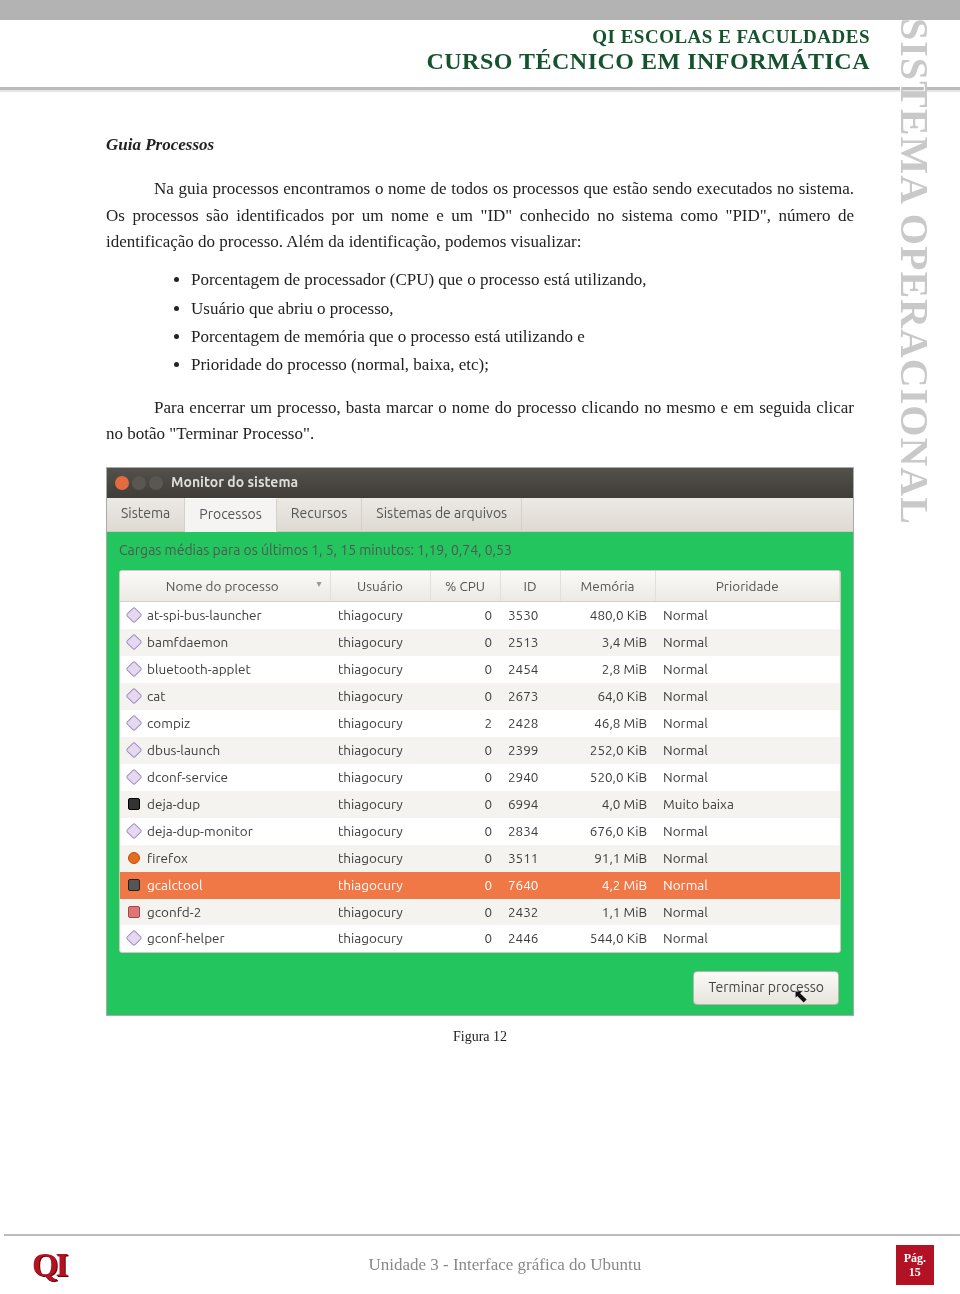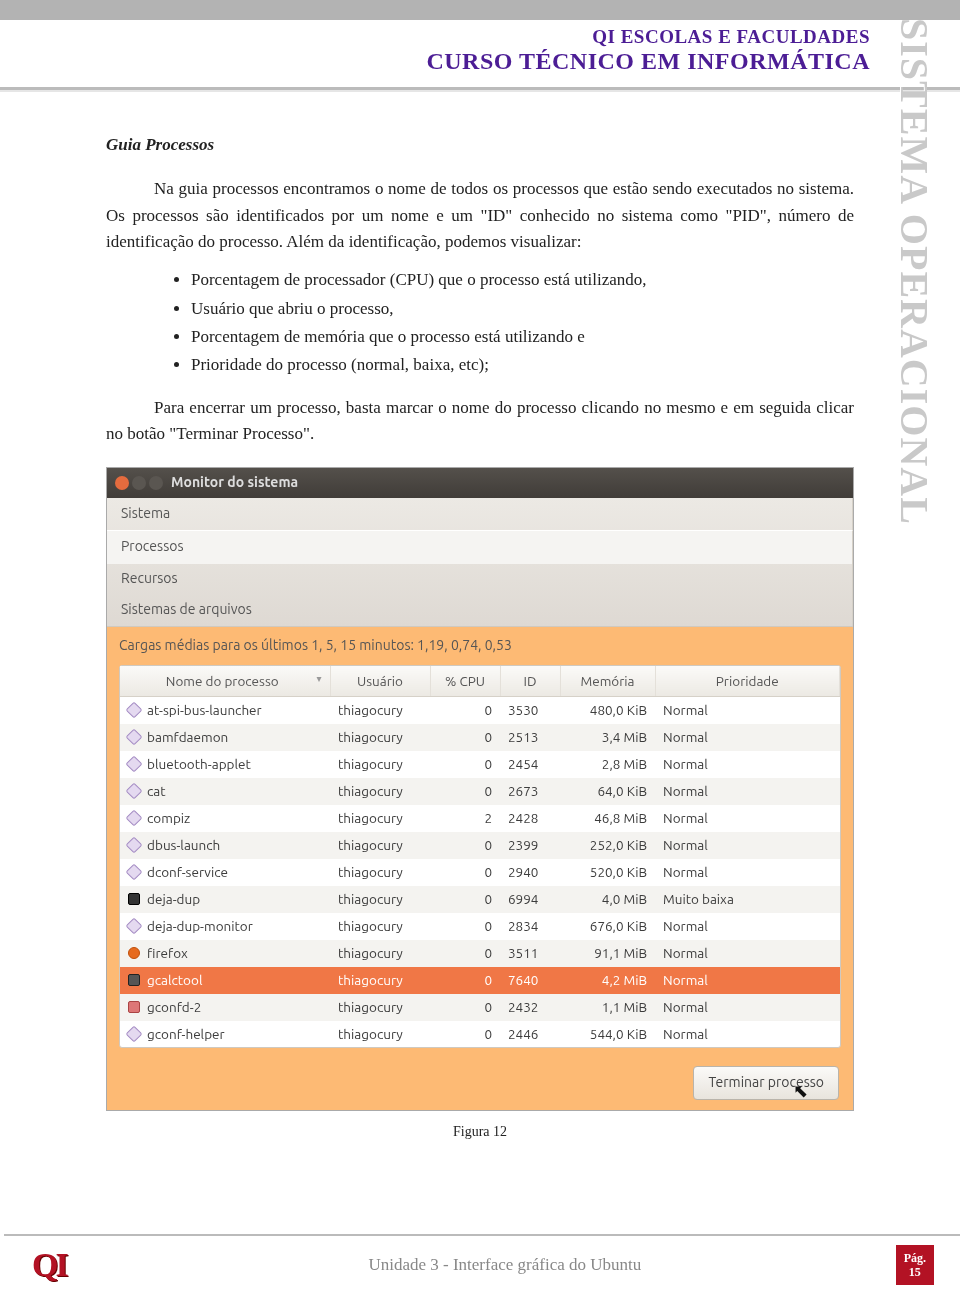--- a/index.html
+++ b/index.html
@@ -1,36 +1,36 @@
 <!DOCTYPE html>
 <html><head>
 <meta charset="utf-8">
 <style>
   * { box-sizing: border-box; margin: 0; padding: 0; }
   body { width: 960px; height: 1294px; background: #fff; font-family: Georgia, 'Times New Roman', serif; color: #222; position: relative; }
   .topbar { height: 20px; background: #b3b3b3; }
-  .header-block { text-align: right; padding: 6px 90px 8px 0; font-family: Georgia, serif; font-weight: bold; color: #4c1d95; }
+  .header-block { text-align: right; padding: 6px 90px 8px 0; font-family: Georgia, serif; font-weight: bold; color: #14532d; }
   .header-block .h1 { font-size: 19px; letter-spacing: .5px; }
   .header-block .h2 { font-size: 24px; letter-spacing: .5px; }
   .divider1 { height: 3px; background: #bbb; margin: 4px 0 0 0; }
   .divider2 { height: 2px; background: #e6e6e6; }
   .side-vertical { position: absolute; top: 18px; right: 22px; writing-mode: vertical-rl; font-family: Georgia, serif; font-size: 40px; font-weight: bold; color: #c9c9c9; letter-spacing: 1px; text-shadow: 0 1px #fff; }
   .content { padding: 40px 106px 0 106px; font-size: 17px; line-height: 1.55; }
   .section-title { font-style: italic; font-weight: bold; margin-bottom: 18px; }
   .para { text-align: justify; margin-bottom: 12px; text-indent: 48px; }
   ul.bullets { list-style: disc; padding-left: 85px; margin: 6px 0 16px 0; }
   ul.bullets li { margin-bottom: 2px; }
   
-  .screenshot { margin: 20px 0 8px 0; border: 1px solid #aaa; background: #fdba74; font-family: 'Ubuntu', 'DejaVu Sans', Arial, sans-serif; font-size: 14px; color: #3c3c3c; }
+  .screenshot { margin: 20px 0 8px 0; border: 1px solid #aaa; background: #22c55e; font-family: 'Ubuntu', 'DejaVu Sans', Arial, sans-serif; font-size: 14px; color: #3c3c3c; }
   .sc-titlebar { background: linear-gradient(#54504b,#403c38); color: #ddd; padding: 4px 8px; display: flex; align-items: center; gap: 8px; }
   .sc-titlebar .btns { display: flex; gap: 3px; }
   .win-btn { width: 14px; height: 14px; border-radius: 50%; display: inline-block; }
   .win-close { background: #e46b3e; }
   .win-min, .win-max { background: #5a5651; }
-  .sc-tabs { background: linear-gradient(#ece9e4,#ded9d3); display: flex; border-bottom: 1px solid #cfc9c0; flex-direction: column; }
+  .sc-tabs { background: linear-gradient(#ece9e4,#ded9d3); display: flex; border-bottom: 1px solid #cfc9c0; }
   .sc-tab { padding: 5px 14px; border-right: 1px solid #d6d1c8; color: #555; }
   .sc-tab.active { background: #f5f4f2; border-bottom: 1px solid #f5f4f2; margin-bottom: -1px; border-top: 1px solid #fff; }
   .sc-loads { padding: 8px 12px; color: #555; }
   .sc-table-wrap { margin: 0 12px 8px 12px; border: 1px solid #cfc9c0; background: #fff; border-radius: 3px; }
   table.proc { width: 100%; border-collapse: collapse; font-size: 13.5px; }
   table.proc th { background: linear-gradient(#fbfaf8,#ece9e3); text-align: center; padding: 5px 8px; font-weight: normal; color: #555; border-bottom: 1px solid #d6d1c8; border-right: 1px solid #e4e0d9; }
   table.proc th .sort { float: right; color: #999; font-size: 10px; }
   table.proc td { padding: 3px 8px; border-bottom: 0; }
   table.proc tr:nth-child(even) td { background: #f4f3f0; }
   table.proc tr.selected td { background: #f07746; color: #fff; }

